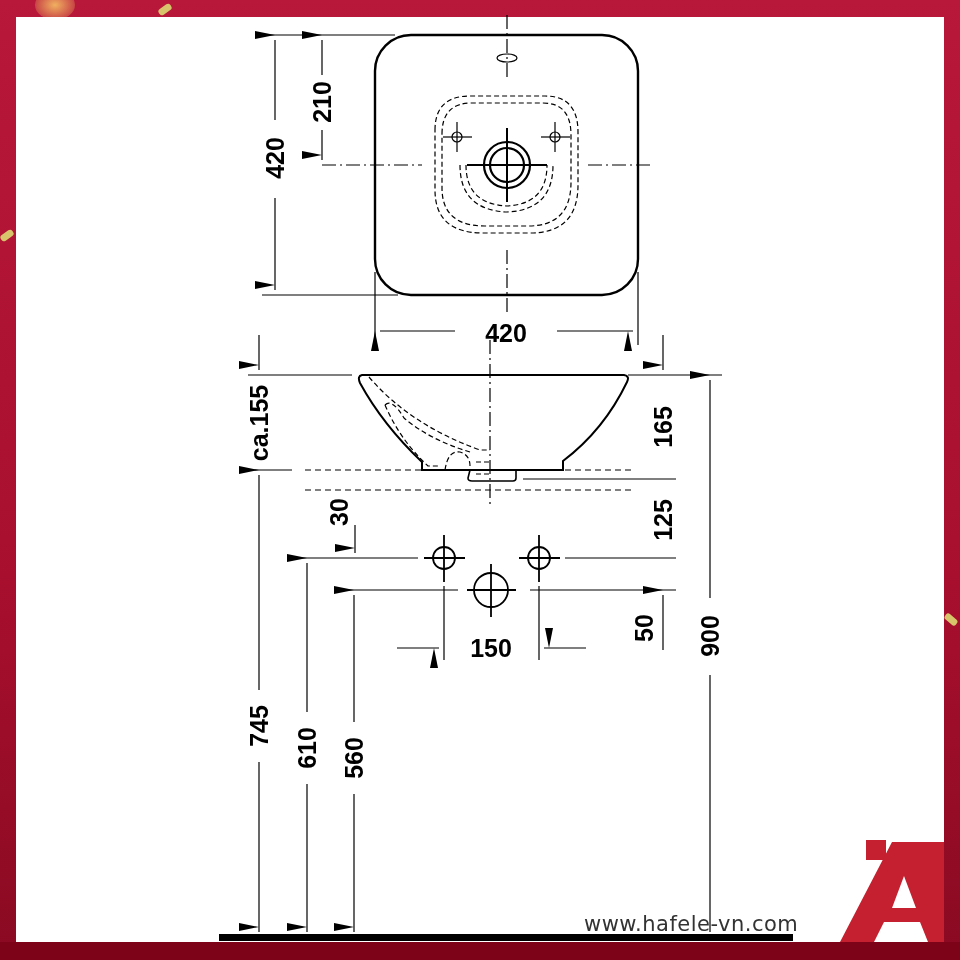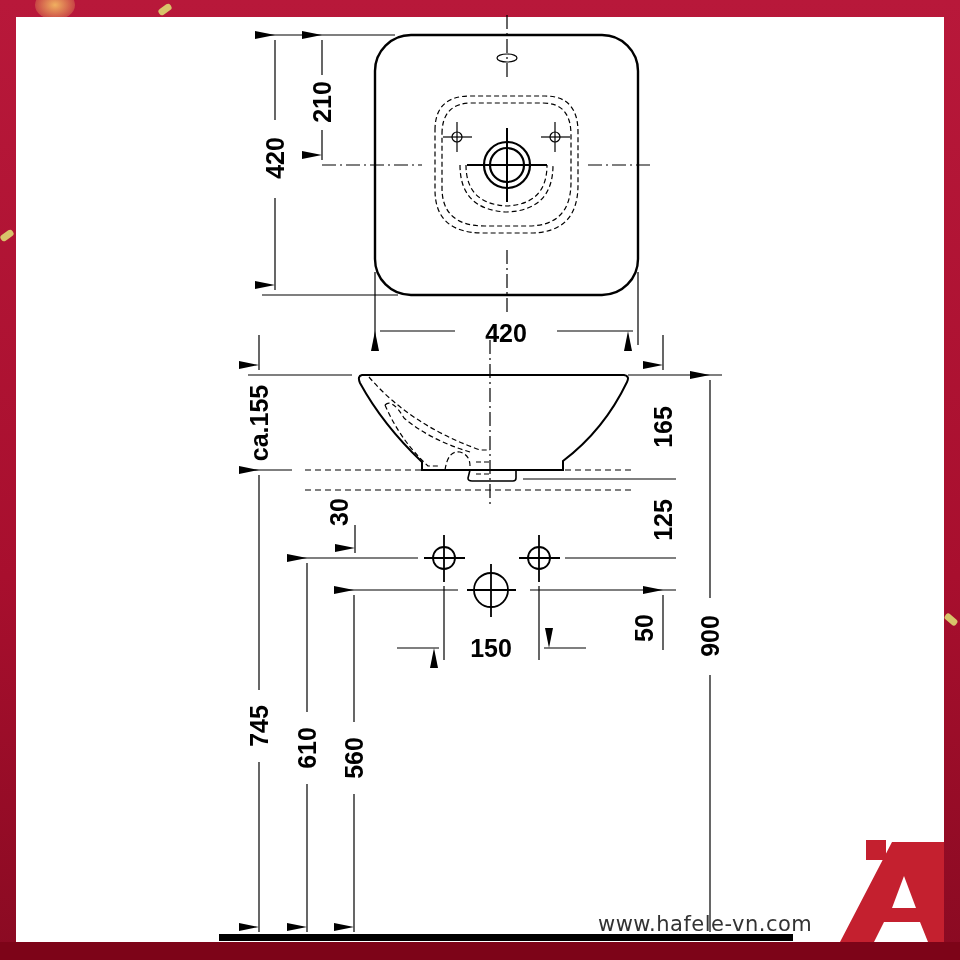--- a/index.html
+++ b/index.html
@@ -11,21 +11,21 @@
     .frame-bottom { position: absolute; left: 0; right: 0; bottom: 0; height: 18px; background: #7d0418; }
     .paper {
       position: absolute; left: 16px; top: 17px; width: 928px; height: 926px;
       background: #ffffff;
     }
     .confetti { position: absolute; width: 14px; height: 7px; background: #d8c46a; border-radius: 3px; transform: rotate(-35deg); }
     .glow { position: absolute; left: 35px; top: -10px; width: 40px; height: 30px; border-radius: 50%; background: radial-gradient(#f0b060, rgba(240,176,96,0)); }
     svg.drawing { position: absolute; left: 0; top: 0; }
     .dim-text { font-family: "Liberation Sans", sans-serif; font-weight: bold; font-size: 25px; fill: #000; }
     .watermark {
-      position: absolute; left: 598px; top: 912px; font-size: 21px; color: #333;
+      position: absolute; left: 584px; top: 912px; font-size: 21px; color: #333;
       font-family: "DejaVu Sans", sans-serif; letter-spacing: 0.5px;
     }
     .logo { position: absolute; left: 840px; top: 836px; width: 104px; height: 106px; }
   </style>
 </head>
 <body>
 
 <div class="glow"></div>
 <div class="confetti" style="left:158px;top:6px;"></div>
 <div class="confetti" style="left:0px;top:232px;"></div>

